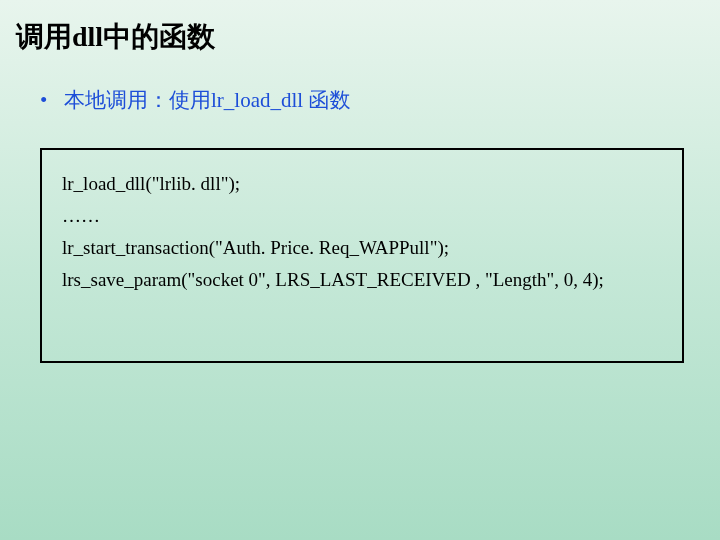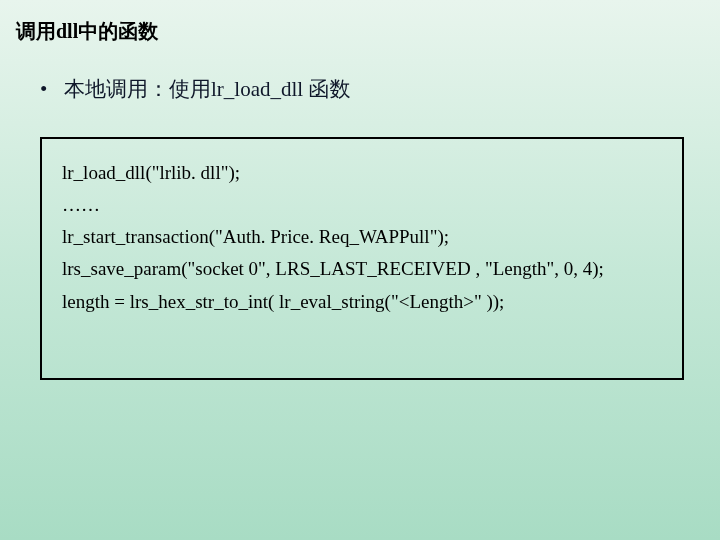--- a/index.html
+++ b/index.html
@@ -11,33 +11,33 @@
       width: 720px;
       height: 540px;
       background: linear-gradient(to bottom, #e8f5ed 0%, #c5e8d7 50%, #a8dcc4 100%);
       font-family: "SimSun", "Times New Roman", serif;
       overflow: hidden;
     }
     .slide {
       padding: 18px 16px;
     }
     .title {
-      font-size: 20px;
+      font-size: 28px;
       font-weight: bold;
       color: #000;
       margin-bottom: 28px;
     }
     .bullet-list {
       list-style: none;
       margin-left: 24px;
       margin-bottom: 30px;
     }
     .bullet-list li {
       font-size: 21px;
-      color: #0f172a;
+      color: #1d4ed8;
       line-height: 1.6;
       position: relative;
       padding-left: 24px;
     }
     .bullet-list li::before {
       content: "•";
       position: absolute;
       left: 0;
       top: 0;
     }
@@ -65,15 +65,14 @@
 
   <ul class="bullet-list">
     <li>本地调用：使用lr_load_dll 函数</li>
   </ul>
 
   <div class="code-box">
     <div class="code-line">lr_load_dll("lrlib. dll");</div>
     <div class="code-line">……</div>
     <div class="code-line">lr_start_transaction("Auth. Price. Req_WAPPull");</div>
     <div class="code-line">lrs_save_param("socket 0", LRS_LAST_RECEIVED , "Length", 0, 4);</div>
-    <div class="code-line">length = lrs_hex_str_to_int( lr_eval_string("&lt;Length&gt;" ));</div>
   </div>
 </div>
 
 </body></html>

